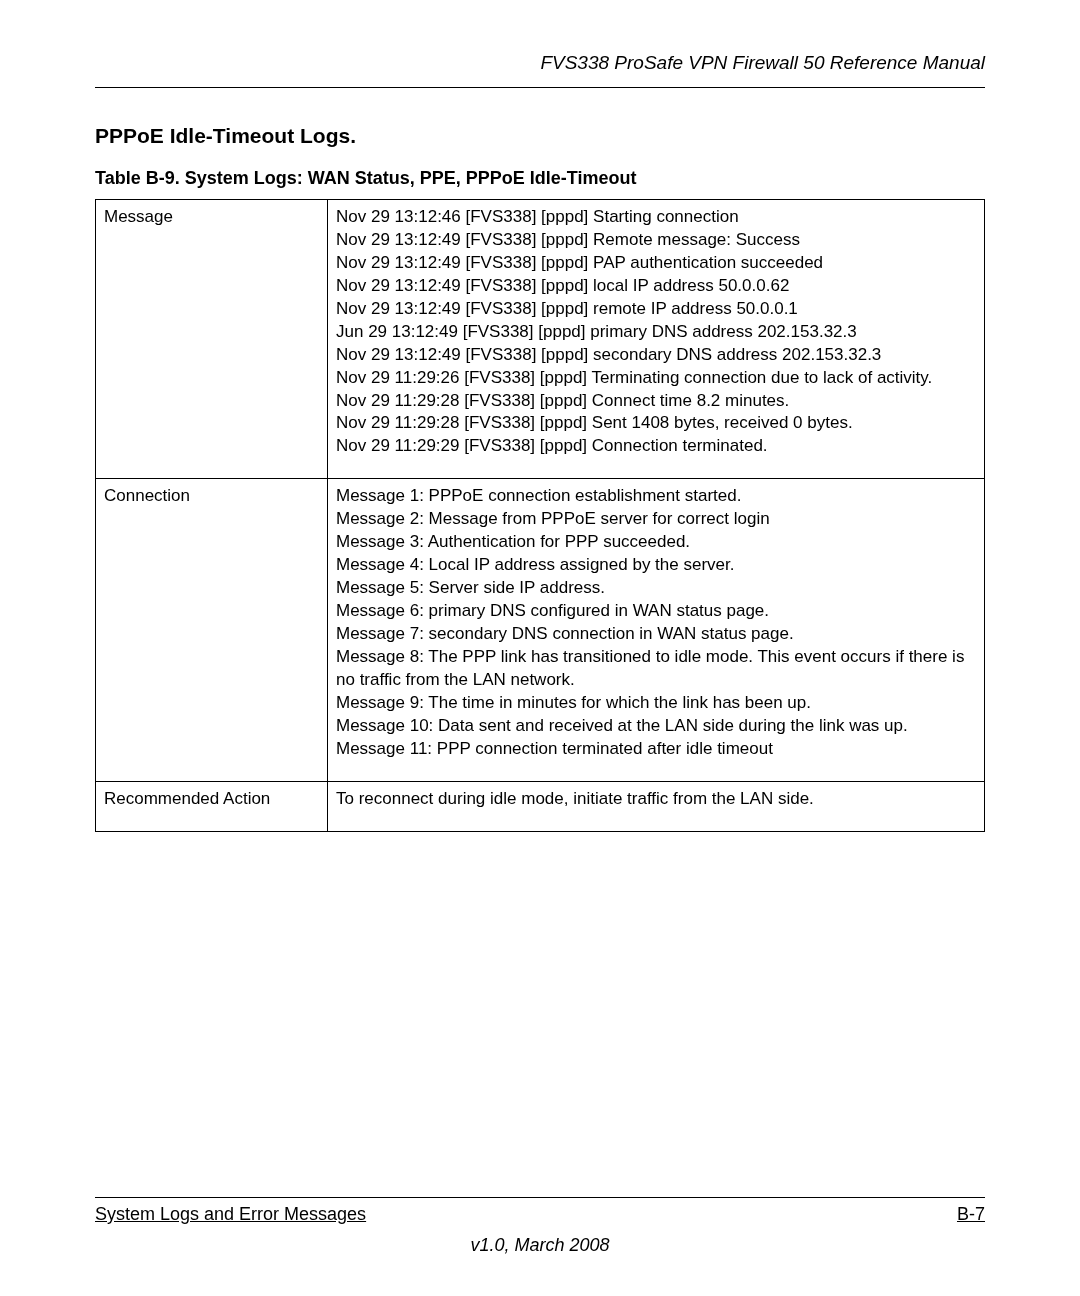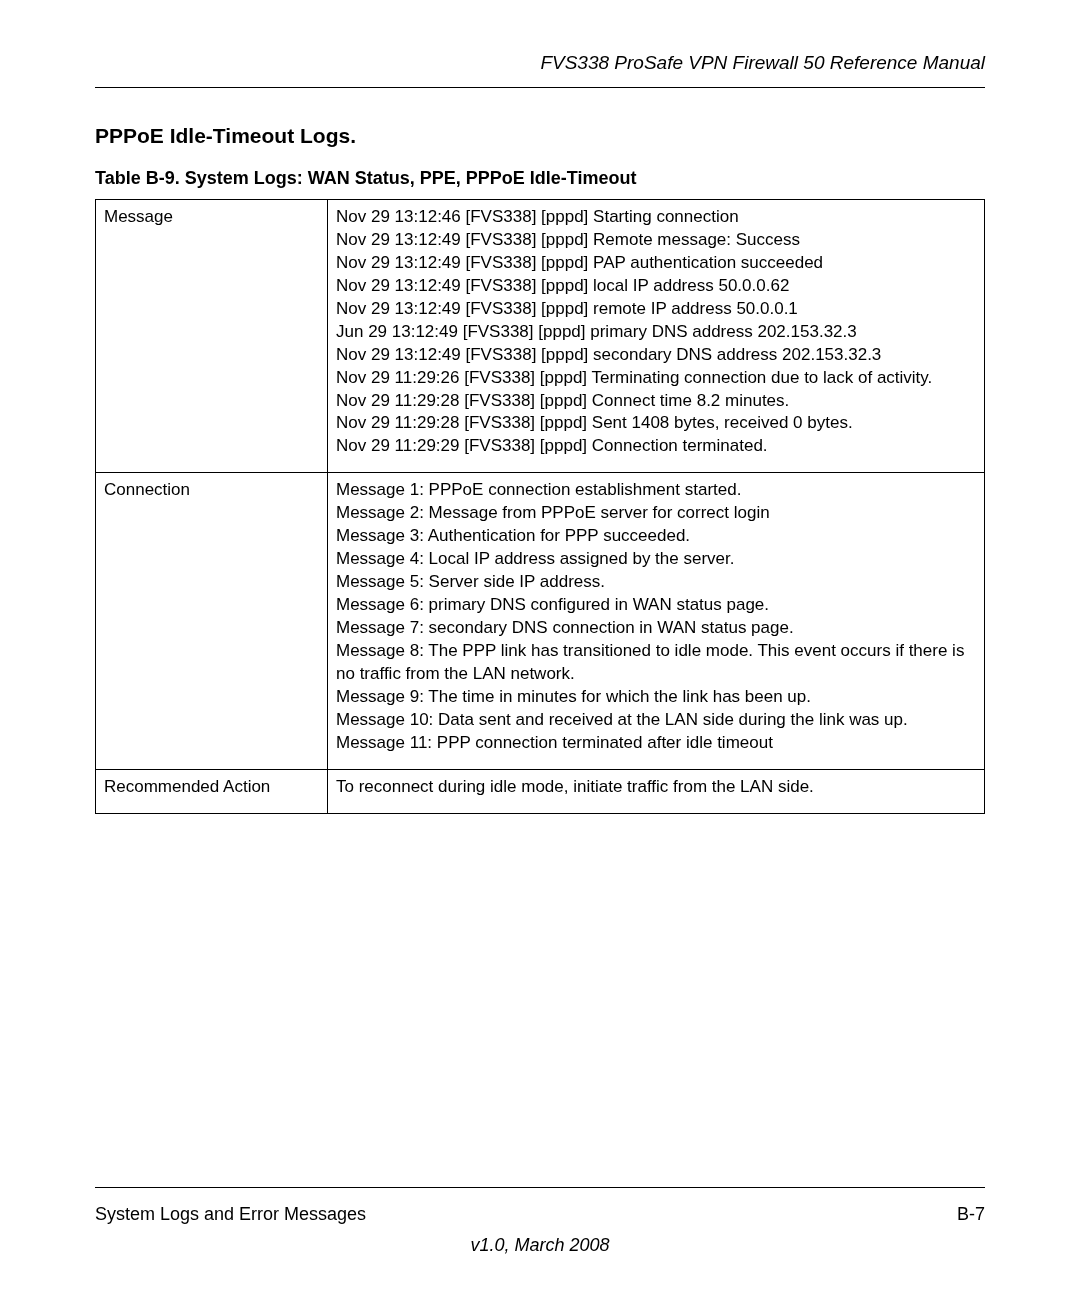--- a/index.html
+++ b/index.html
@@ -38,36 +38,37 @@
     margin: 12px 0 10px 0;
   }
   table.logtable {
     border-collapse: collapse;
     width: 100%;
     font-size: 17px;
   }
   table.logtable td {
     border: 1px solid #000;
     vertical-align: top;
-    padding: 6px 8px 14px 8px;
+    padding: 6px 8px 20px 8px;
     line-height: 1.35;
   }
   table.logtable td.label {
     width: 215px;
   }
   .spacer {
     flex: 1;
   }
   .footer-line {
     border-top: 1px solid #000;
-    padding-top: 16px;
+    padding-top: 6px;
     display: flex;
     justify-content: space-between;
     font-size: 18px;
     margin-top: 20px;
+    text-decoration: underline;
   }
   .footer-version {
     text-align: center;
     font-style: italic;
     font-size: 18px;
     margin-top: 10px;
   }
   .msg-line { display:block; }
 </style>
 </head>

